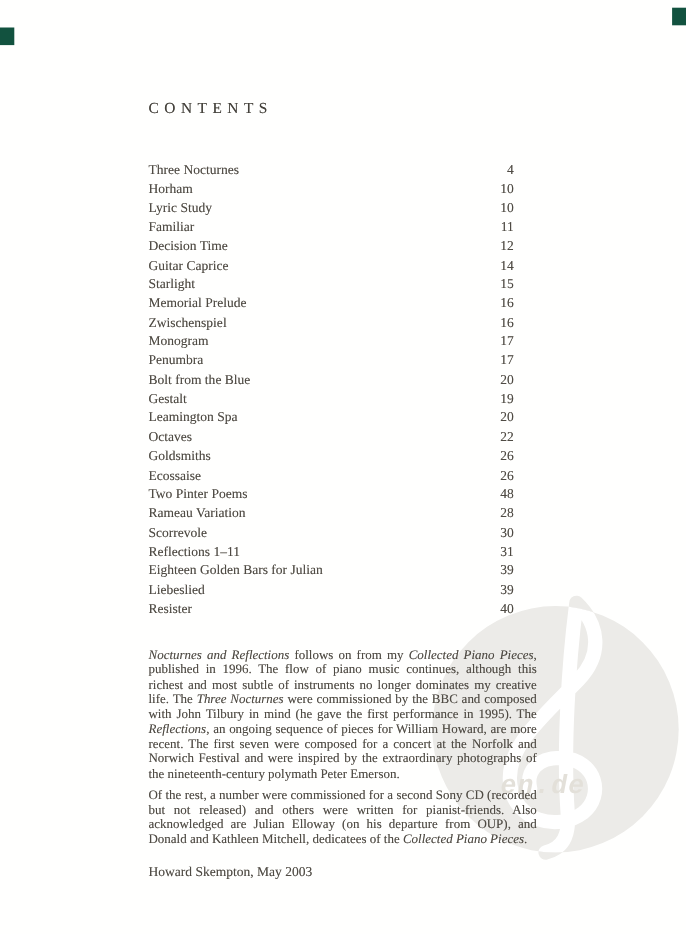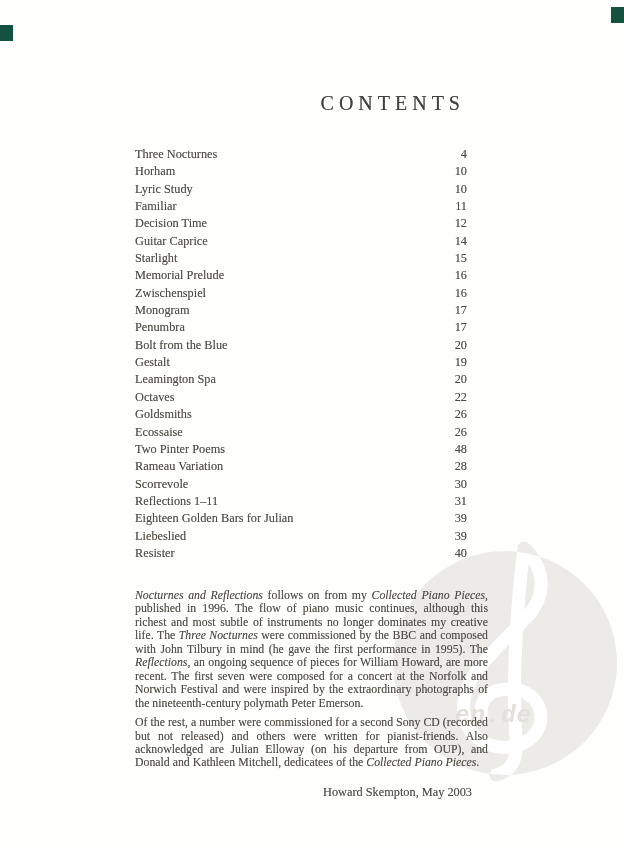--- a/index.html
+++ b/index.html
@@ -21,33 +21,33 @@
            font-family:Liberation Mono, monospace;font-style:italic;font-weight:bold;
            font-size:24px;letter-spacing:1px;color:var(--wm-text)}
 
   
   .scan-mark{position:absolute;width:13px;height:16px;background:var(--scan-mark-green);z-index:2}
   .scan-mark-left{left:0;top:25px}
   .scan-mark-right{left:611px;top:7px}
 
   
   .content{position:absolute;inset:0;z-index:1}
-  .doc-title{position:absolute;left:135px;top:92px;width:330px;text-align:right;
-             font-size:20px;letter-spacing:5px;color:var(--ink-dark);
+  .doc-title{position:absolute;left:135px;top:92px;width:330px;text-align:left;
+             font-size:14px;letter-spacing:5px;color:var(--ink-dark);
              text-shadow:0 0 .4px rgba(68,65,59,.55)}
   .toc{position:absolute;left:135px;top:146px;width:332px;color:var(--ink)}
   .toc-row{display:flex;justify-content:space-between;height:17.35px;line-height:17.35px;
            font-size:12.3px;text-shadow:0 0 .4px rgba(79,75,68,.45)}
   .toc-page{text-align:right}
   .preface{position:absolute;left:135px;top:589px;width:353px;color:var(--ink);
            font-size:11.8px;line-height:13.45px;text-align:justify;
            text-shadow:0 0 .4px rgba(79,75,68,.45)}
   .pref-p{margin:0 0 6px 0}
   .pref-p em{}
-  .signature{position:absolute;left:135px;top:785px;width:337px;text-align:right;
+  .signature{position:absolute;left:135px;top:785px;width:337px;text-align:left;
              font-size:12.3px;color:var(--ink);text-shadow:0 0 .4px rgba(79,75,68,.45)}
 </style>
 </head>
 <body>
 
 <div class="page">
 
   <svg class="wm-svg" width="239" height="250" viewBox="0 0 239 250" aria-hidden="true">
     <defs>
       <clipPath id="wm-in">

